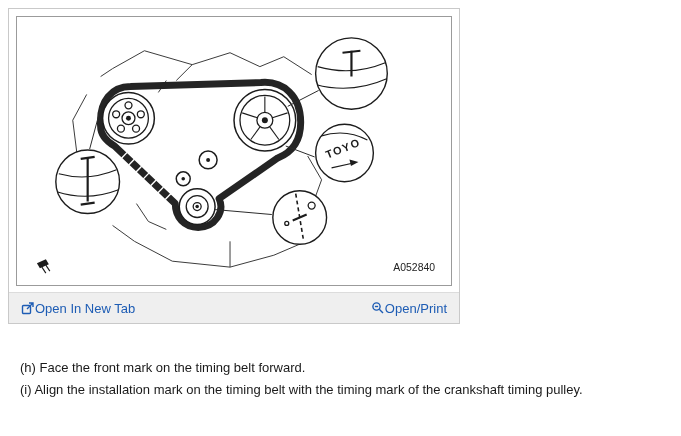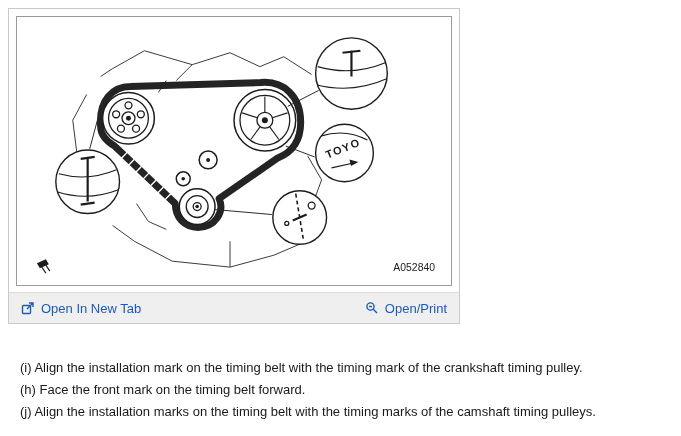--- a/index.html
+++ b/index.html
@@ -14,21 +14,21 @@
   }
   .figure-body { padding:7px 7px 6px 7px; background:#ffffff; }
   .figure-frame { border:1px solid var(--frame_border,#9b9b9b); height:270px; background:#ffffff; }
   .diagram { width:100%; height:100%; display:block; }
   .figure-toolbar {
     display:flex; justify-content:space-between; align-items:center;
     height:31px; padding:0 12px 0 12px;
     background:var(--toolbar_bg,#efefef); border-top:1px solid #dcdcdc;
   }
   .tool-link {
-    display:inline-flex; align-items:center; gap:6px;
+    display:inline-flex; align-items:center; 
     color:var(--link,#1d5cb4); font-size:13px; text-decoration:none; cursor:pointer;
   }
   .tool-icon { width:14px; height:14px; stroke:var(--link,#1d5cb4); fill:none; stroke-width:1.4; }
   .instructions {
     position:absolute; left:20px; top:357px;
     color:var(--text,#1a1a1a); font-size:13px; line-height:22px; white-space:nowrap;
   }
   
   svg .line { fill:none; stroke:var(--ink,#1c1c1c); stroke-width:1.3; }
   svg .sketch { fill:none; stroke:#3a3a3a; stroke-width:1; }
@@ -212,18 +212,17 @@
           <circle cx="5.5" cy="5.5" r="3.6"></circle>
           <path d="M8.3,8.3 L12,12"></path>
           <path d="M3.9,5.5 L7.1,5.5"></path>
         </svg>
         <span>Open/Print</span>
       </a>
     </div>
   </div>
 
   <div class="instructions">
+    <div>(h) Face the front mark on the timing belt forward.</div>
     <div>(i) Align the installation mark on the timing belt with the timing mark of the crankshaft timing pulley.</div>
-    <div>(h) Face the front mark on the timing belt forward.</div>
-    <div>(j) Align the installation marks on the timing belt with the timing marks of the camshaft timing pulleys.</div>
   </div>
 
 </div>
 
 </body></html>

